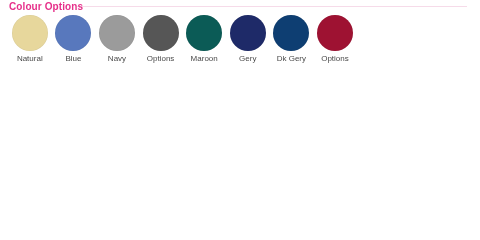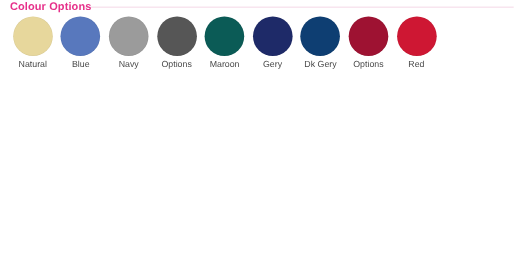--- a/index.html
+++ b/index.html
@@ -100,19 +100,15 @@
         <div class="swatch-label">Gery</div>
       </div>
       <div class="swatch">
         <div class="dot" style="background: rgb(14, 62, 114);"></div>
         <div class="swatch-label">Dk Gery</div>
       </div>
       <div class="swatch">
         <div class="dot" style="background: rgb(158, 18, 50);"></div>
         <div class="swatch-label">Options</div>
       </div>
-      <div class="swatch">
-        <div class="dot" style="background: rgb(206, 23, 51);"></div>
-        <div class="swatch-label">Red</div>
-      </div>
     </div>
 
 </div>
 
 </body></html>

